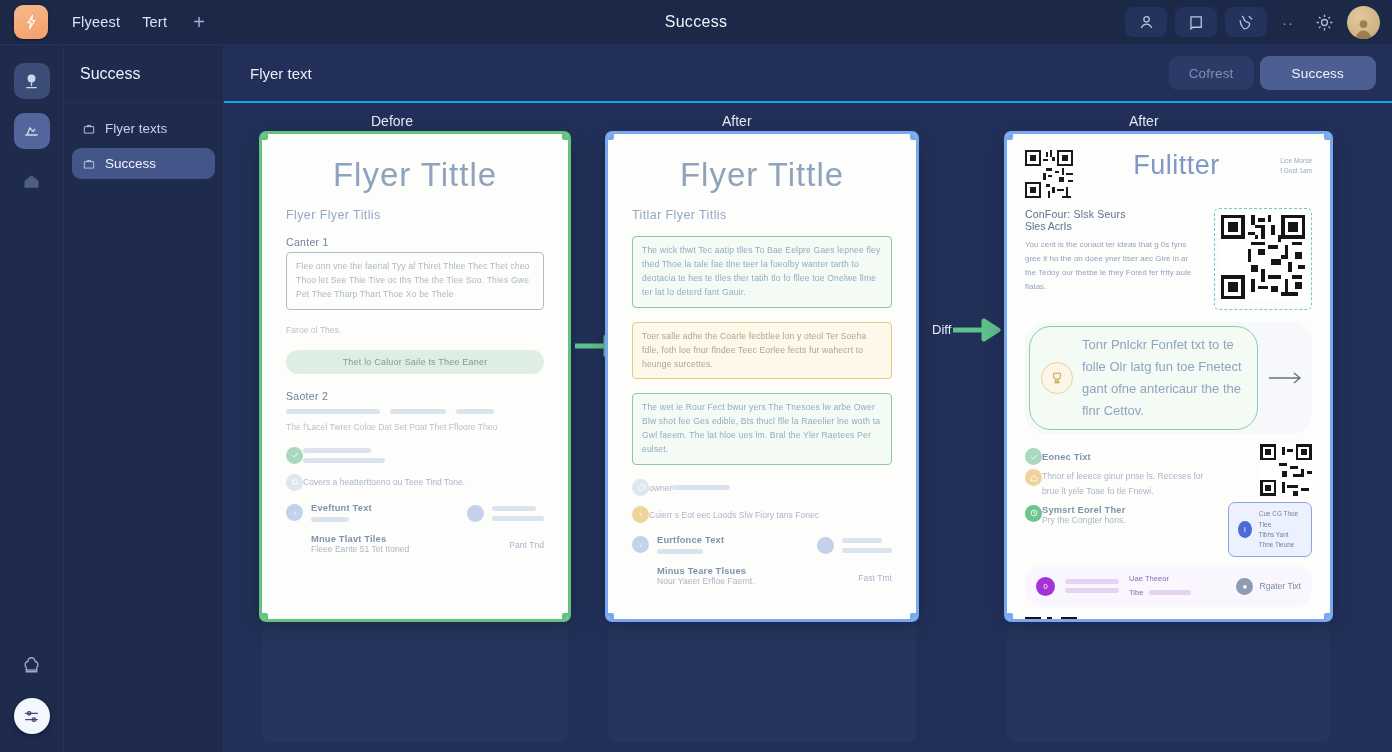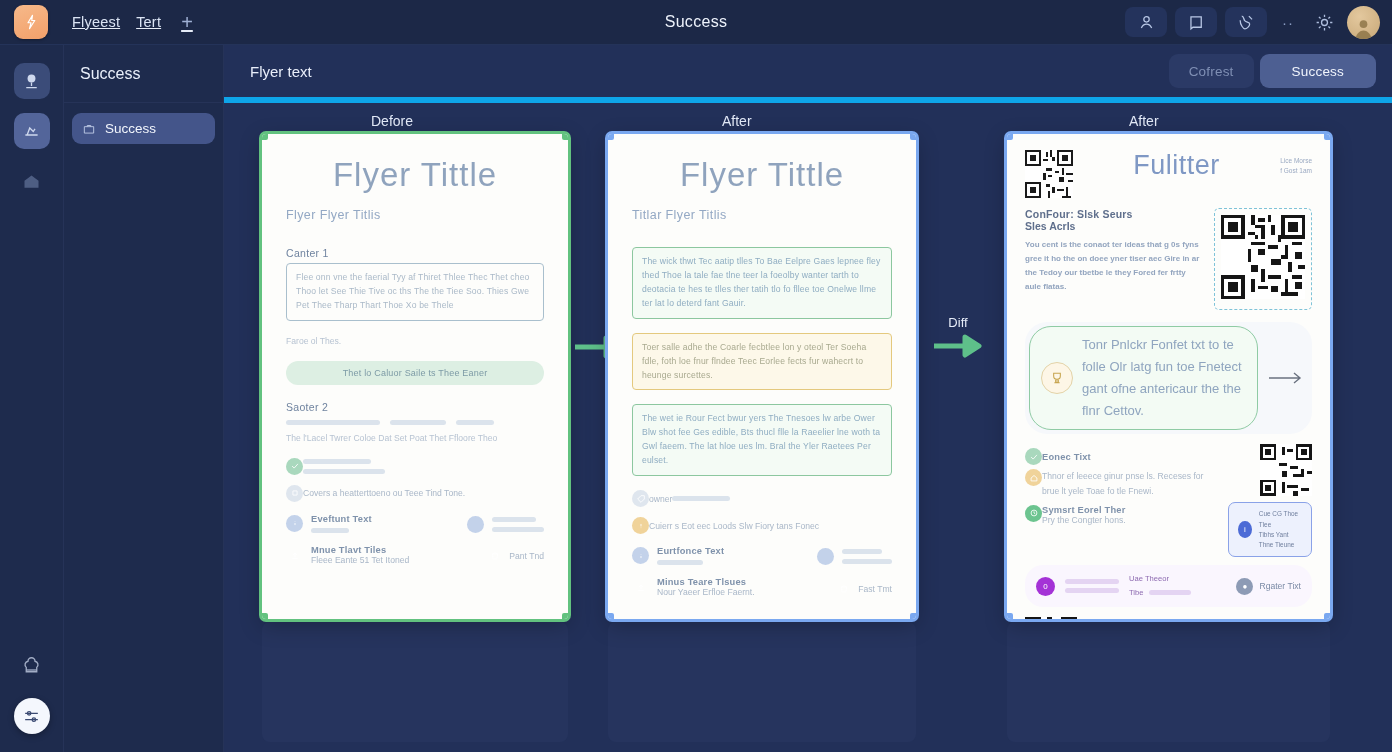--- a/index.html
+++ b/index.html
@@ -18,21 +18,21 @@
     display:flex; align-items:center; position:relative;
     border-bottom:1px solid #243359;
   }
   .logo{
     width:34px;height:34px;border-radius:9px;margin-left:14px;
     background:linear-gradient(160deg,#f6b98a,#f3a06a);
     display:flex;align-items:center;justify-content:center;
     box-shadow:0 1px 3px rgba(0,0,0,.35);
   }
   .logo svg{width:18px;height:18px}
-  .tabs{ display:flex; align-items:center; gap:16px; margin-left:24px;text-decoration:underline; }
+  .tabs{ display:flex; align-items:center; gap:22px; margin-left:24px; }
   .tab{ font-size:14.5px; color:#dbe4f4; letter-spacing:.2px; cursor:default;}
   .plus{ font-size:20px; color:#9fb0d4; line-height:1; padding:2px 4px; }
   .wintitle{
     position:absolute; left:0; right:0; text-align:center;
     font-size:16px; color:#eef3fc; letter-spacing:.3px; pointer-events:none;
   }
   .winright{ margin-left:auto; display:flex; align-items:center; gap:8px; padding-right:12px; }
   .iconbtn{
     width:42px;height:30px;border-radius:8px;background:#243câ0;
     background:#253player;
@@ -90,21 +90,21 @@
     font-size:13.5px;color:#c6d2ea;
   }
   .nav-item.active{ background:#44558a; color:#f2f6fd; }
   .nav-item svg{width:14px;height:14px;stroke:#c3d0ea;fill:none;stroke-width:1.5}
 
   
   .main{ flex:1; min-width:0; display:flex; flex-direction:column; background:#22305 3; background:#22305a; }
   .main{ background:#223059; }
   .main-head{
     height:58px;flex:0 0 58px;display:flex;align-items:center;
-    padding:0 16px 0 26px; border-bottom:6px solid #0ea5e9;
+    padding:0 16px 0 26px; border-bottom:2px solid #0ea5e9;
   }
   .main-head h1{ font-size:15px;font-weight:400;color:#e9eefa; }
   .head-actions{ margin-left:auto; display:flex; gap:6px; }
   .btn{
     height:34px;border-radius:9px;padding:0 20px;display:flex;align-items:center;
     font-size:13.5px;letter-spacing:.2px;
   }
   .btn.ghost{ background:#2b3a66; color:#7f8fb4; }
   .btn.primary{ background:#4d5f92; color:#f1f5fd; padding:0 32px;}
 
@@ -126,21 +126,21 @@
   .handle{ position:absolute;width:11px;height:11px;border-radius:2px; }
   .h-green{ background:#62c27f; }
   .h-blue{ background:#7aa8f0; }
 
   .card-inner{ padding:22px 24px; height:100%; }
 
   .doc-title{
     text-align:center;font-size:33px;letter-spacing:1px;color:#8fa3bd;
     font-weight:400;margin-bottom:14px;
   }
-  .doc-sub{ font-size:12.5px;color:#93a8c4;margin-bottom:25px;letter-spacing:.4px;}
+  .doc-sub{ font-size:12.5px;color:#93a8c4;margin-bottom:14px;letter-spacing:.4px;}
   .doc-label{ font-size:10.5px;color:#6f839f;margin-bottom:4px;letter-spacing:.3px;}
   .para-box{
     border:1px solid #9ec4ae;border-radius:4px;padding:7px 9px;margin-bottom:14px;
     font-size:8.6px;line-height:1.62;color:#9fb3c9;letter-spacing:.15px;
   }
   .para-box.plainbox{ border-color:#a9bfcd; color:#aab9c8; }
   .para-box.green{ border-color:#8cc79f; background:#f4fbf5; color:#8fadc2;}
   .para-box.amber{ border-color:#e4c97e; background:#fdf8e9; color:#a8a98f;}
   .para-plain{ font-size:8.6px;line-height:1.62;color:#b7c3d2;margin-bottom:12px; }
   .pill{
@@ -154,21 +154,21 @@
   .circ svg{width:10px;height:10px;stroke:#fff;fill:none;stroke-width:2}
   .c-green{background:#a9d8bd}
   .c-grey{background:#dfe6ee}
   .c-blue{background:#c3d2ea}
   .c-amber{background:#f0d39a}
   .sm{ font-size:8.6px;color:#a9b7c8; }
   .sm-b{ font-size:9.3px;color:#7f92ab;font-weight:bold;letter-spacing:.2px; }
   .footrow{ display:flex;align-items:flex-end;justify-content:space-between;margin-top:12px; }
 
   
-  .arrow{ position:absolute; display:flex;flex-direction:column;align-items:center; }
+  .arrow{ position:absolute; display:flex;flex-direction:row;align-items:center; }
   .arrow svg{ width:52px;height:30px; }
   .arrow .lbl{ font-size:13px;color:#e6ecf8;margin-bottom:1px; }
   .dashedqr{ border:1px dashed #7fc3d8;border-radius:5px;padding:6px; }
   .gbox{
     border:1px solid #8fcba4;background:#f3fbf4;border-radius:22px;
     display:flex;align-items:center;gap:9px;padding:7px 11px;
   }
   .seal{
     width:46px;height:46px;border-radius:50%;
     background:radial-gradient(circle at 35% 30%,#d9c48b,#b29a57);
@@ -279,20 +279,27 @@
               <circle cx="9" cy="8" r="2.2"></circle>
               <circle cx="15" cy="16" r="2.2"></circle>
             </svg>
         </div>
       </div>
     </div>
 
     <div class="nav">
       <div class="nav-title">Success</div>
       <div class="nav-items">
+        <div class="nav-item">
+          <svg viewBox="0 0 24 24">
+              <path d="M4 8h16v11H4z"></path>
+              <path d="M9 8V6h6v2"></path>
+            </svg>
+          <span>Flyer texts</span>
+        </div>
         <div class="nav-item active">
           <svg viewBox="0 0 24 24">
               <path d="M4 8h16v11H4z"></path>
               <path d="M9 8V6h6v2"></path>
             </svg>
           <span>Success</span>
         </div>
       </div>
     </div>
 
@@ -532,21 +539,21 @@
               <div style="flex:1;text-align:center;">
                 <div style="font-size:27px;color:#7f98c4;letter-spacing:.5px;">Fulitter</div>
               </div>
               <div style="text-align:right;font-size:6.5px;color:#9aa9c2;line-height:1.5;padding-top:6px;">
                 <div>Lice Morse</div>
                 <div>f Gost 1am</div>
               </div>
             </div>
 
             <div style="display:flex;gap:14px;margin-top:10px;">
-              <div style="flex:1;font-weight:bold;">
+              <div style="flex:1;">
                 <div style="font-size:10.5px;color:#5f6f8c;letter-spacing:.2px;">ConFour: Slsk Seurs</div>
                 <div style="font-size:10.5px;color:#5f6f8c;margin-bottom:6px;">Sles AcrIs</div>
                 <div style="font-size:8px;line-height:1.75;color:#93a5bf;">You cent is the conaot ter ideas that g 0s fyns gree it ho the on doee yner tiser aec Gire in ar the Tedoy our tbetbe le they Fored fer frtty aule flatas.</div>
               </div>
               <div class="dashedqr">
                 <svg width="84" height="84" viewBox="0 0 25 25" shape-rendering="crispEdges">
                   <rect width="25" height="25" fill="#fff"></rect>
                   <g fill="#151515">
                     <rect x="0" y="0" width="7" height="1"></rect>
                       <rect x="0" y="6" width="7" height="1"></rect>

